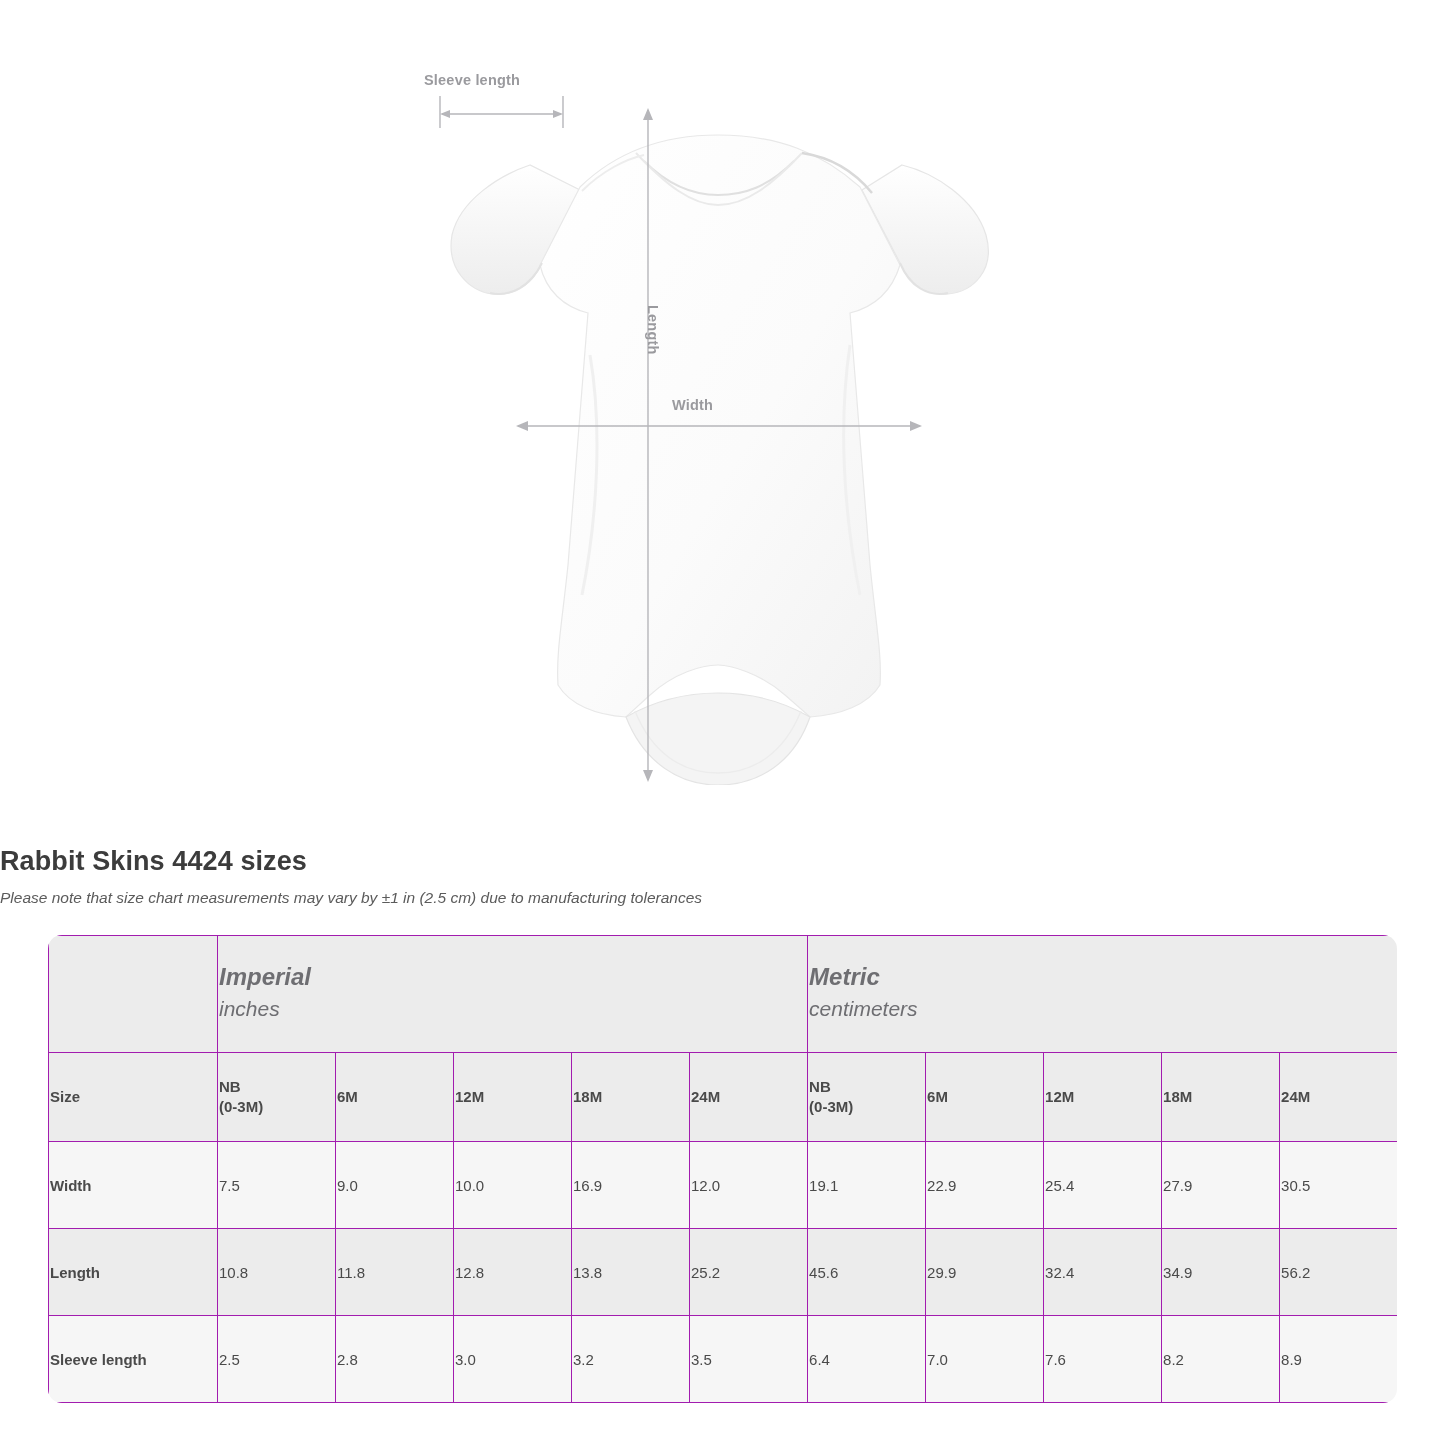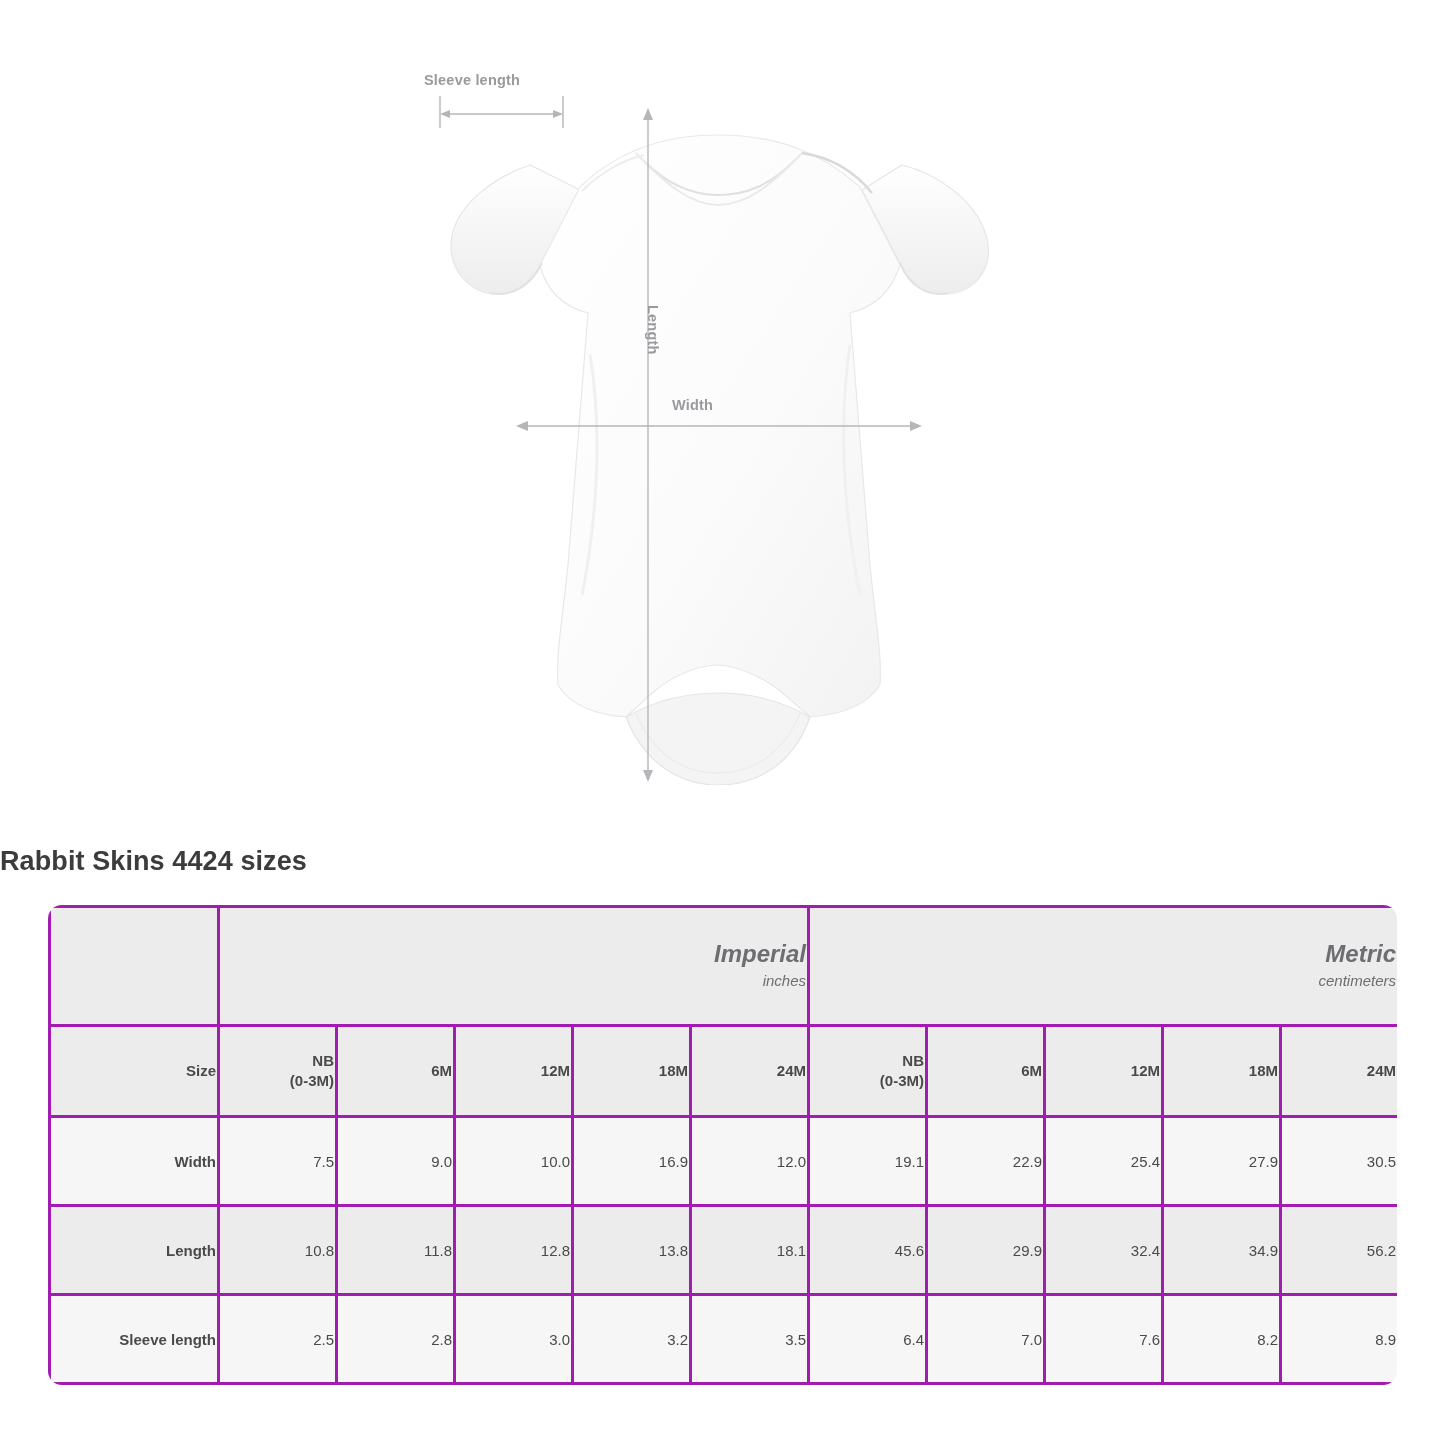--- a/index.html
+++ b/index.html
@@ -78,40 +78,40 @@
     border-radius: 14px;
     overflow: hidden;
   }
   table.size-table {
     border-collapse: collapse;
     width: 1349px;
     table-layout: fixed;
   }
   table.size-table td,
   table.size-table th {
-    border: 3px solid #a21caf;
-    text-align: right;
+    border: 1px solid #a21caf;
+    text-align: left;
     vertical-align: middle;
     font-size: 15px;
     color: #4a4a4a;
   }
   .unit-head td {
     background: #ececec;
     height: 114px;
     border: none;
   }
   .unit-title {
     font-size: 24px;
     font-style: italic;
     font-weight: bold;
     color: #6e6e72;
     line-height: 1.25;
   }
   .unit-sub {
-    font-size: 15px;
+    font-size: 21px;
     font-style: italic;
     color: #6e6e72;
     line-height: 1.6;
   }
   .hdr-row td {
     background: #ececec;
     height: 86px;
     font-weight: bold;
     font-size: 15px;
     color: #4a4a4a;
@@ -207,20 +207,21 @@
       <polygon points="922,426 910,421 910,431" fill="#b6b6ba"></polygon>
     </svg>
 
     <div class="dim-label lbl-sleeve">Sleeve length</div>
     <div class="dim-label lbl-width">Width</div>
     <div class="dim-label lbl-length">Length</div>
   </div>
 
   <div class="title-block">
     <h1 class="chart-title">Rabbit Skins 4424 sizes</h1>
+    <p class="chart-note">Please note that size chart measurements may vary by ±1 in (2.5 cm) due to manufacturing tolerances</p>
   </div>
 
   <div class="table-wrap">
     <table class="size-table">
       <colgroup>
         <col class="col-label">
           <col class="col-data">
           <col class="col-data">
           <col class="col-data">
           <col class="col-data">
@@ -292,21 +293,21 @@
           <td>25.4</td>
           <td>27.9</td>
           <td>30.5</td>
         </tr>
         <tr class="row-odd">
           <td class="rowhead">Length</td>
           <td>10.8</td>
           <td>11.8</td>
           <td>12.8</td>
           <td>13.8</td>
-          <td>18.1</td>
+          <td>25.2</td>
           <td>45.6</td>
           <td>29.9</td>
           <td>32.4</td>
           <td>34.9</td>
           <td>56.2</td>
         </tr>
         <tr class="row-even">
           <td class="rowhead">Sleeve length</td>
           <td>2.5</td>
           <td>2.8</td>

